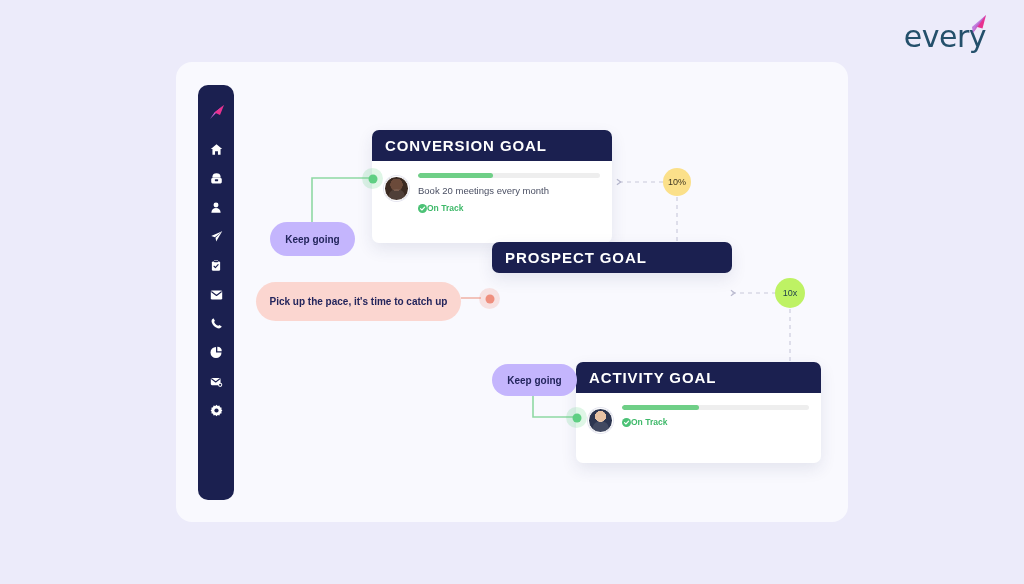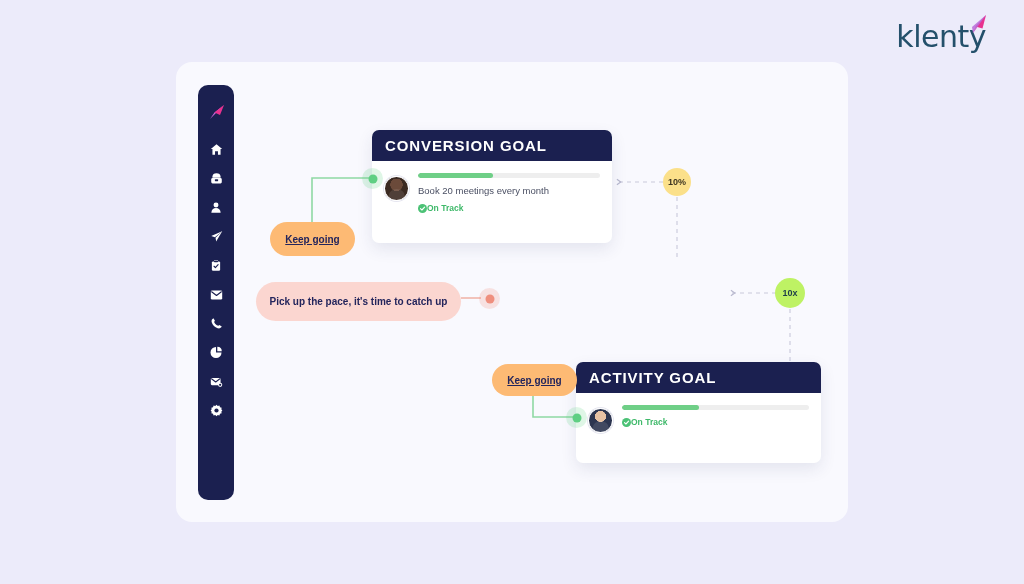--- a/index.html
+++ b/index.html
@@ -151,32 +151,32 @@
     position: absolute;
     border-radius: 20px;
     font-size: 10px;
     font-weight: bold;
     color: #23255c;
     display: flex;
     align-items: center;
     justify-content: center;
     white-space: nowrap;
   }
-  .pill.green { background: #fdba74; text-decoration: underline; }
+  .pill.green { background: #c4b5fd; }
   .pill.pink  { background: #fbd6d0; }
 
   
   .badge {
     position: absolute;
     border-radius: 50%;
     display: flex;
     align-items: center;
     justify-content: center;
     font-size: 9px;
-    font-weight: bold;
+    font-weight: normal;
     color: #3d3420;
     z-index: 5;
   }
   .badge.yellow { background: #fbe08a; width: 28px; height: 28px; }
   .badge.blue   { background: #bef264; width: 30px; height: 30px; color: #1d3d4a; }
 
   
   .dot {
     position: absolute;
     border-radius: 50%;
@@ -199,21 +199,21 @@
     position: absolute;
     left: 0; top: 0;
     width: 672px; height: 460px;
     pointer-events: none;
   }
 </style>
 </head>
 <body>
 
 <div class="brand">
-  <span class="brand-text">klenty</span>
+  <span class="brand-text">every</span>
   <svg class="brand-mark" viewBox="0 0 26 26">
     <path d="M24 1 L11 19 L13.5 12.5 Z" fill="#f06ab0"></path>
     <path d="M24 1 L13.5 12.5 L20.5 14.5 Z" fill="#e8318f"></path>
     <path d="M24 1 L11 19 L10 13 Z" fill="#b96bd8" opacity="0.85"></path>
   </svg>
 </div>
 
 <div class="app-panel">
 
   <svg class="connectors" viewBox="0 0 672 460">
@@ -335,20 +335,21 @@
             <circle cx="6" cy="6" r="6" fill="#4cc276"></circle>
             <path d="M3.3 6.2 L5.2 8 L8.8 4.2" fill="none" stroke="#fff" stroke-width="1.5" stroke-linecap="round" stroke-linejoin="round"></path>
           </svg>
           <span>On Track</span>
         </div>
       </div>
     </div>
   </div>
 
   <div class="card" style="left:316px; top:180px;">
+    <div class="card-header">PROSPECT GOAL</div>
   </div>
 
   <div class="card" style="left:400px; top:300px; width:245px;">
     <div class="card-header">ACTIVITY GOAL</div>
     <div class="card-body">
       <div class="avatar a3"></div>
       <div class="card-content">
         <div class="progress-track">
           <div class="progress-fill" style="width:41%; background:#6fcf87;"></div>
         </div>

